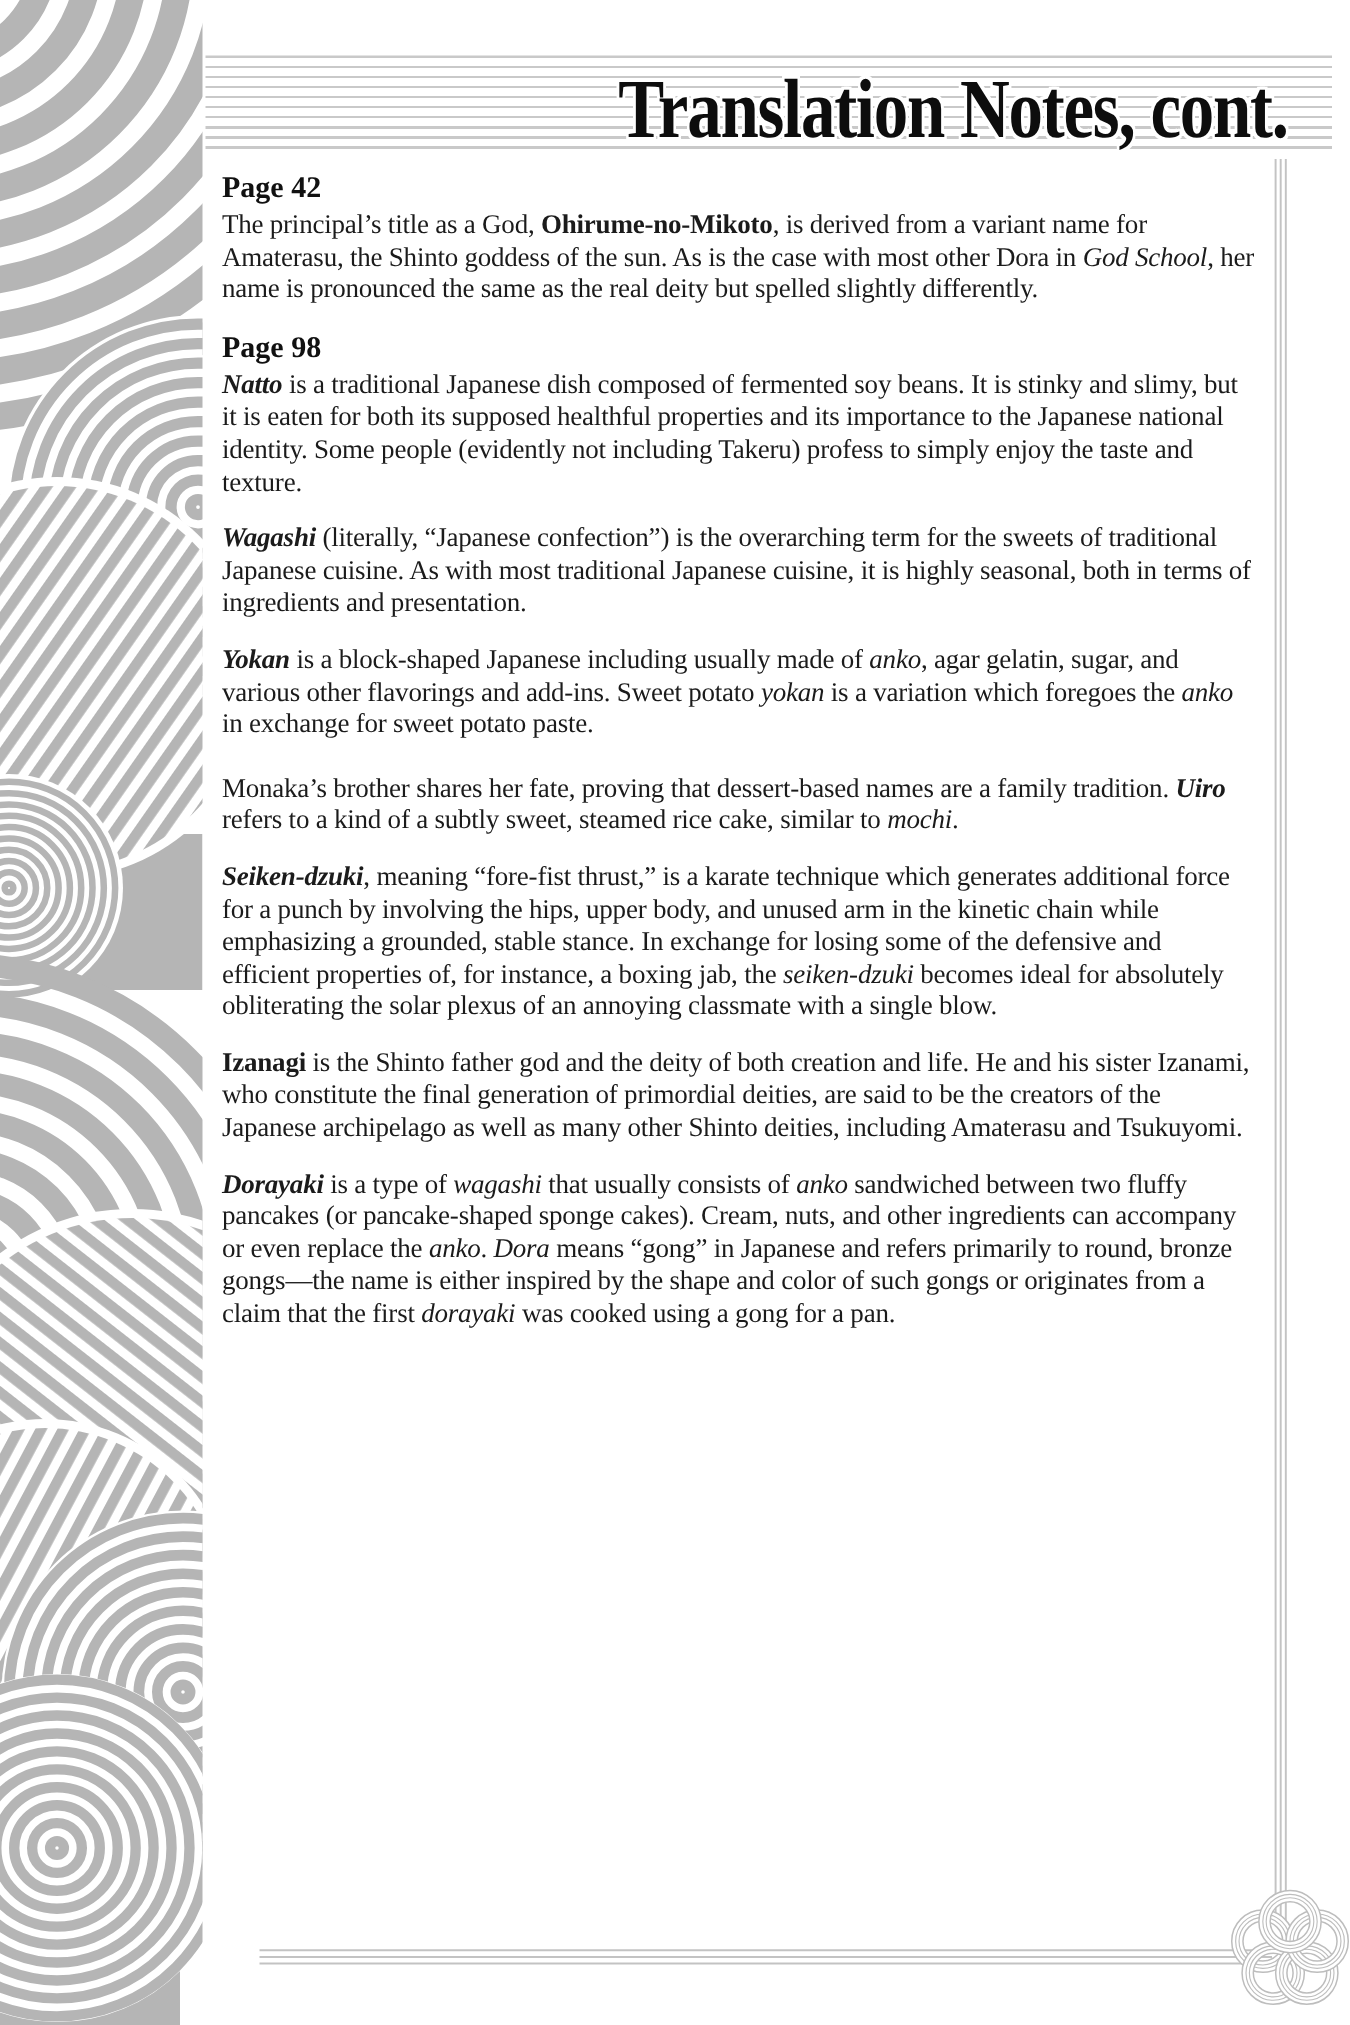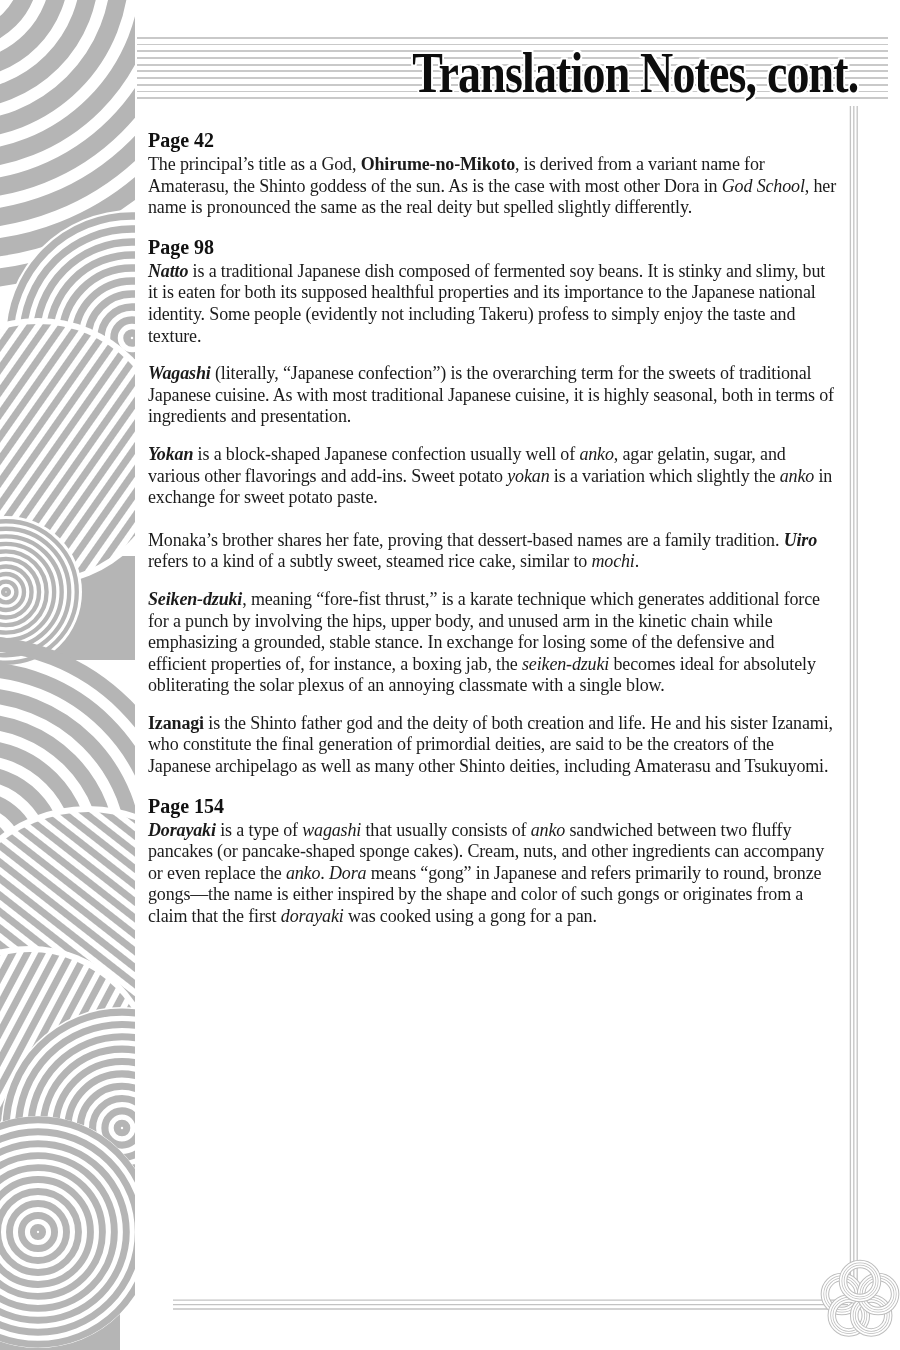--- a/index.html
+++ b/index.html
@@ -29,21 +29,21 @@
   .title-band h1{
     margin:0;height:67px;line-height:72px;text-align:right;padding-right:36px;
     font-size:56px;font-weight:bold;letter-spacing:-1px;color:#0d0d0d;
     transform:scaleX(0.82);transform-origin:100% 50%;
     text-shadow:-2px 0 0 #fff,2px 0 0 #fff,0 -2px 0 #fff,0 2px 0 #fff,
                 -2px -2px 0 #fff,2px 2px 0 #fff,-2px 2px 0 #fff,2px -2px 0 #fff;
     white-space:nowrap;
   }
   
   .content{
-    position:absolute;left:148px;top:128px;width:688px;
+    position:absolute;left:148px;top:113px;width:688px;
   }
   .content section{margin:0 0 16px 0;}
   .content h2{
     margin:0 0 2px 0;font-size:20px;line-height:24px;font-weight:bold;color:#111;
   }
   .content p{
     margin:0;font-size:18px;line-height:21.6px;letter-spacing:-0.15px;color:var(--ink);
   }
   .content p + p{margin-top:21px;}
   .b{font-weight:bold;}
@@ -171,39 +171,38 @@
     </section>
 
     <section>
       <div>
         <p><span class="bi">Wagashi</span><span> (literally, “Japanese confection”) is the overarching term for the sweets of traditional Japanese cuisine. As with most traditional Japanese cuisine, it is highly seasonal, both in terms of ingredients and presentation.</span></p>
       </div>
     </section>
 
     <section>
       <div>
-        <p><span class="bi">Yokan</span><span> is a block-shaped Japanese confection usually well of </span><span class="i">anko</span><span>, agar gelatin, sugar, and various other flavorings and add-ins. Sweet potato </span><span class="i">yokan</span><span> is a variation which slightly the </span><span class="i">anko</span><span> in exchange for sweet potato paste.</span></p>
+        <p><span class="bi">Yokan</span><span> is a block-shaped Japanese including usually made of </span><span class="i">anko</span><span>, agar gelatin, sugar, and various other flavorings and add-ins. Sweet potato </span><span class="i">yokan</span><span> is a variation which foregoes the </span><span class="i">anko</span><span> in exchange for sweet potato paste.</span></p>
         <p><span>Monaka’s brother shares her fate, proving that dessert-based names are a family tradition. </span><span class="bi">Uiro</span><span> refers to a kind of a subtly sweet, steamed rice cake, similar to </span><span class="i">mochi</span><span>.</span></p>
       </div>
     </section>
 
     <section>
       <div>
         <p><span class="bi">Seiken-dzuki</span><span>, meaning “fore-fist thrust,” is a karate technique which generates additional force for a punch by involving the hips, upper body, and unused arm in the kinetic chain while emphasizing a grounded, stable stance. In exchange for losing some of the defensive and efficient properties of, for instance, a boxing jab, the </span><span class="i">seiken-dzuki</span><span> becomes ideal for absolutely obliterating the solar plexus of an annoying classmate with a single blow.</span></p>
       </div>
     </section>
 
     <section>
       <div>
         <p><span class="b">Izanagi</span><span> is the Shinto father god and the deity of both creation and life. He and his sister Izanami, who constitute the final generation of primordial deities, are said to be the creators of the Japanese archipelago as well as many other Shinto deities, including Amaterasu and Tsukuyomi.</span></p>
       </div>
     </section>
 
     <section>
-      <h2>Page 154</h2>
       <div>
         <p><span class="bi">Dorayaki</span><span> is a type of </span><span class="i">wagashi</span><span> that usually consists of </span><span class="i">anko</span><span> sandwiched between two fluffy pancakes (or pancake-shaped sponge cakes). Cream, nuts, and other ingredients can accompany or even replace the </span><span class="i">anko</span><span>. </span><span class="i">Dora</span><span> means “gong” in Japanese and refers primarily to round, bronze gongs—the name is either inspired by the shape and color of such gongs or originates from a claim that the first </span><span class="i">dorayaki</span><span> was cooked using a gong for a pan.</span></p>
       </div>
     </section>
   </main>
 
 <svg class="overlay" width="900" height="1350" viewBox="0 0 900 1350" aria-hidden="true">
   <g>
     <line x1="850.4" y1="106" x2="850.4" y2="1283" class="cord"></line>
     <line x1="853.8" y1="106" x2="853.8" y2="1283" class="cord"></line>

